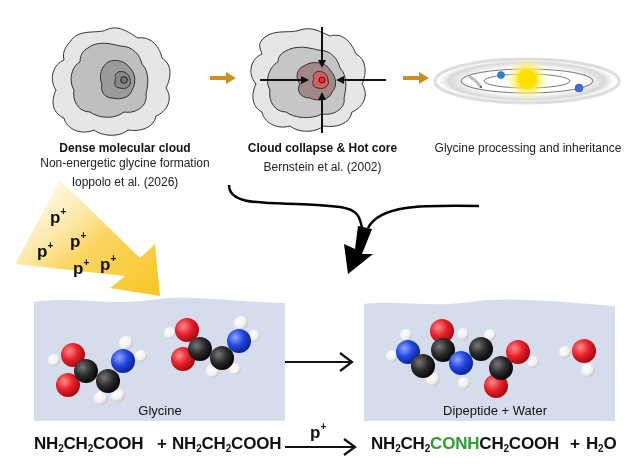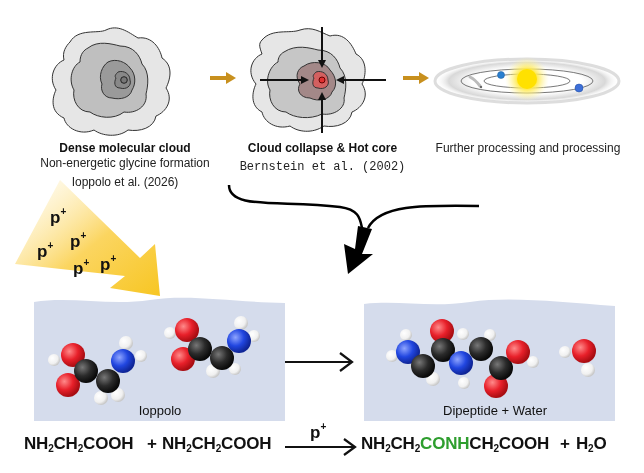--- a/index.html
+++ b/index.html
@@ -1,21 +1,21 @@
 <!DOCTYPE html>
 <html><head>
   <meta charset="utf-8">
   <style>
     html, body { margin: 0; padding: 0; background: #ffffff; }
     body { width: 644px; height: 473px; position: relative; overflow: hidden;
            font-family: "Liberation Sans", "DejaVu Sans", sans-serif; color: #111; }
     #stage { position: absolute; left: 0; top: 0; }
     .cap { position: absolute; text-align: center; font-size: 12px; line-height: 15px; color: #222; white-space: nowrap; }
     .cap .t { font-weight: bold; color: #111; }
-    .eq { position: absolute; top: 434px; font-size: 17px; font-weight: bold; color: #111; white-space: nowrap; letter-spacing: -0.2px; }
+    .eq { position: absolute; top: 434px; font-size: 17px; font-weight: bold; color: #111; white-space: nowrap; letter-spacing: -0.2px; margin-left: 10px; }
     .eq sub { font-size: 10px; vertical-align: -3px; }
     .green { color: #2e9e2e; }
     .plabel { position: absolute; font-size: 17px; font-weight: bold; color: #111; }
     .plabel sup { font-size: 10px; vertical-align: 8px; }
     .boxlabel { position: absolute; font-size: 13px; color: #111; text-align: center; }
   </style>
 </head>
 <body>
 
 <svg id="stage" width="644" height="473" viewBox="0 0 644 473">
@@ -188,33 +188,33 @@
   </g>
 </svg>
 
 <div class="cap" style="left:30px; top:141px; width:190px;">
   <div class="t">Dense molecular cloud</div>
   <div>Non-energetic glycine formation</div>
   <div style="margin-top:4px;">Ioppolo et al. (2026)</div>
 </div>
 <div class="cap" style="left:225px; top:141px; width:195px;">
   <div class="t">Cloud collapse &amp; Hot core</div>
-  <div style="margin-top:4px;font-family:Liberation Mono, monospace;">Bernstein et al. (2002)</div>
+  <div style="margin-top:4px;">Bernstein et al. (2002)</div>
 </div>
 <div class="cap" style="left:428px; top:141px; width:200px;">
-  <div>Further processing and processing</div>
+  <div>Glycine processing and inheritance</div>
 </div>
 
 <div class="plabel" style="left:50px; top:206px;"><span>p</span><sup>+</sup></div>
 <div class="plabel" style="left:37px; top:240px;"><span>p</span><sup>+</sup></div>
 <div class="plabel" style="left:70px; top:230px;"><span>p</span><sup>+</sup></div>
 <div class="plabel" style="left:73px; top:257px;"><span>p</span><sup>+</sup></div>
 <div class="plabel" style="left:100px; top:253px;"><span>p</span><sup>+</sup></div>
 
-<div class="boxlabel" style="left:110px; top:403px; width:100px;">Ioppolo</div>
+<div class="boxlabel" style="left:110px; top:403px; width:100px;">Glycine</div>
 <div class="boxlabel" style="left:420px; top:403px; width:150px;">Dipeptide + Water</div>
 
 <div class="eq" style="left:24px;">
   <span>NH</span><sub>2</sub><span>CH</span><sub>2</sub><span>COOH</span>
 </div>
 <div class="eq" style="left:147px;">+</div>
 <div class="eq" style="left:162px;">
   <span>NH</span><sub>2</sub><span>CH</span><sub>2</sub><span>COOH</span>
 </div>
 <div class="plabel" style="left:310px; top:421px;"><span>p</span><sup>+</sup></div>

